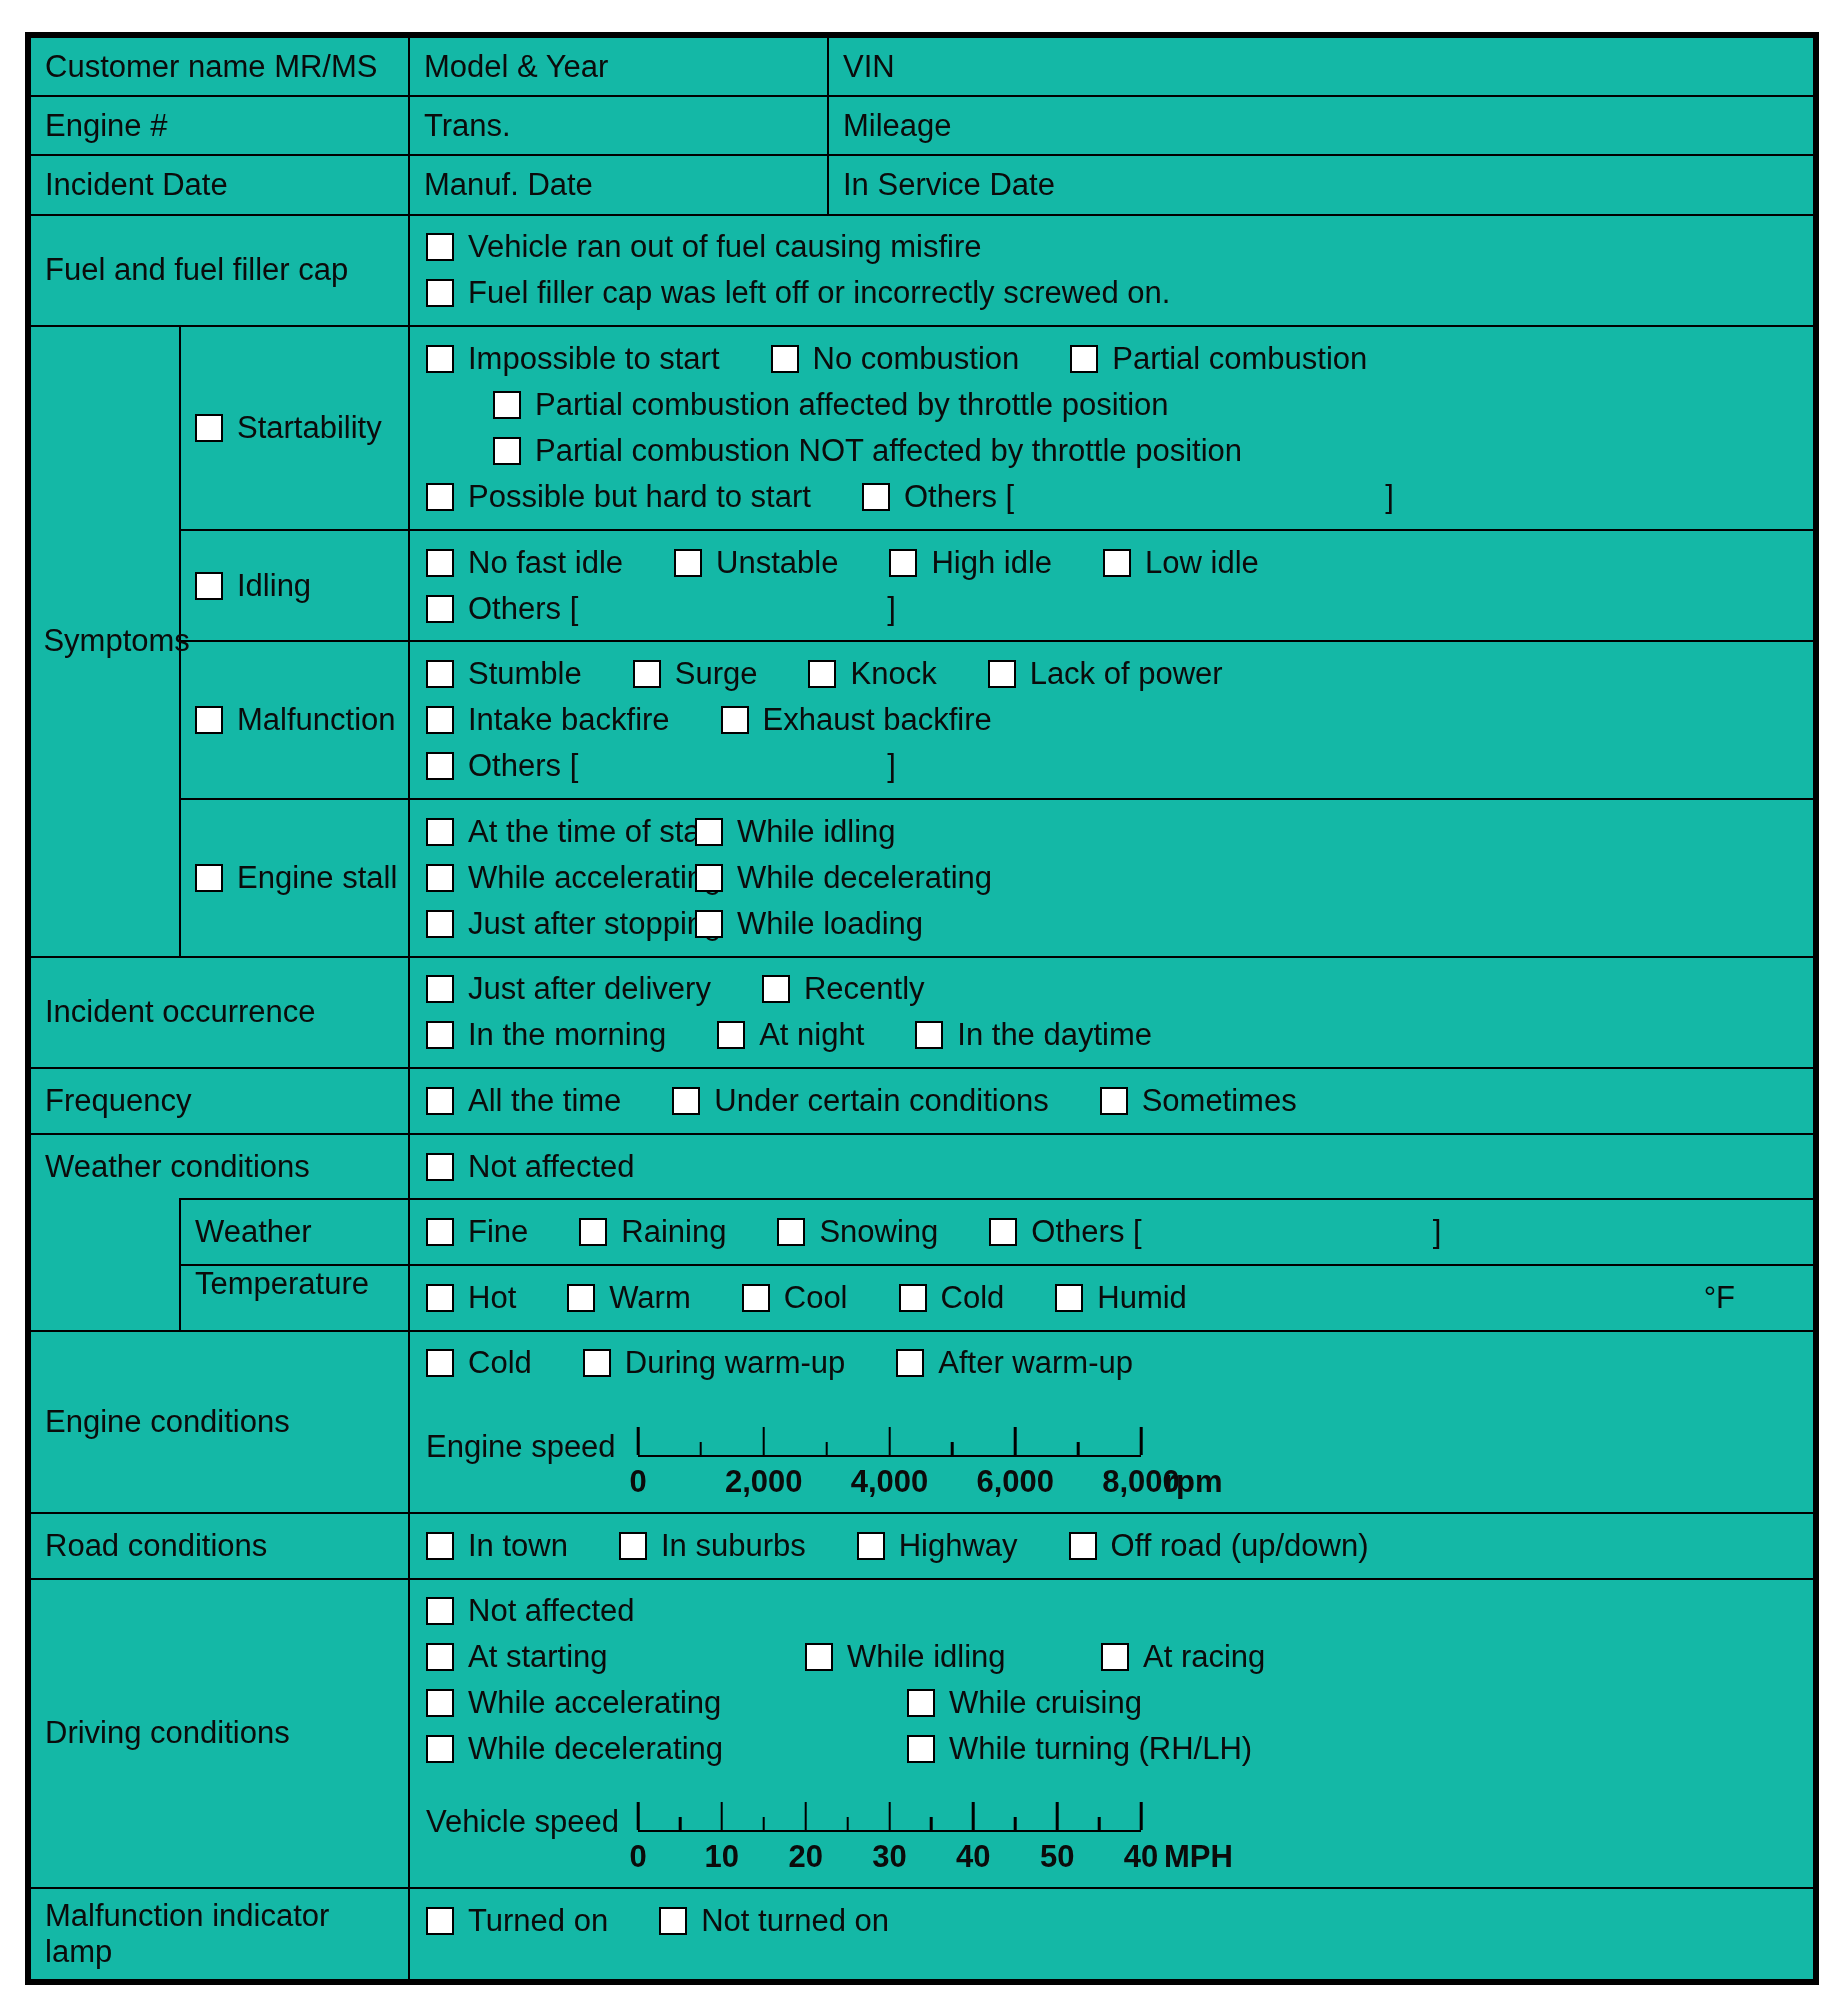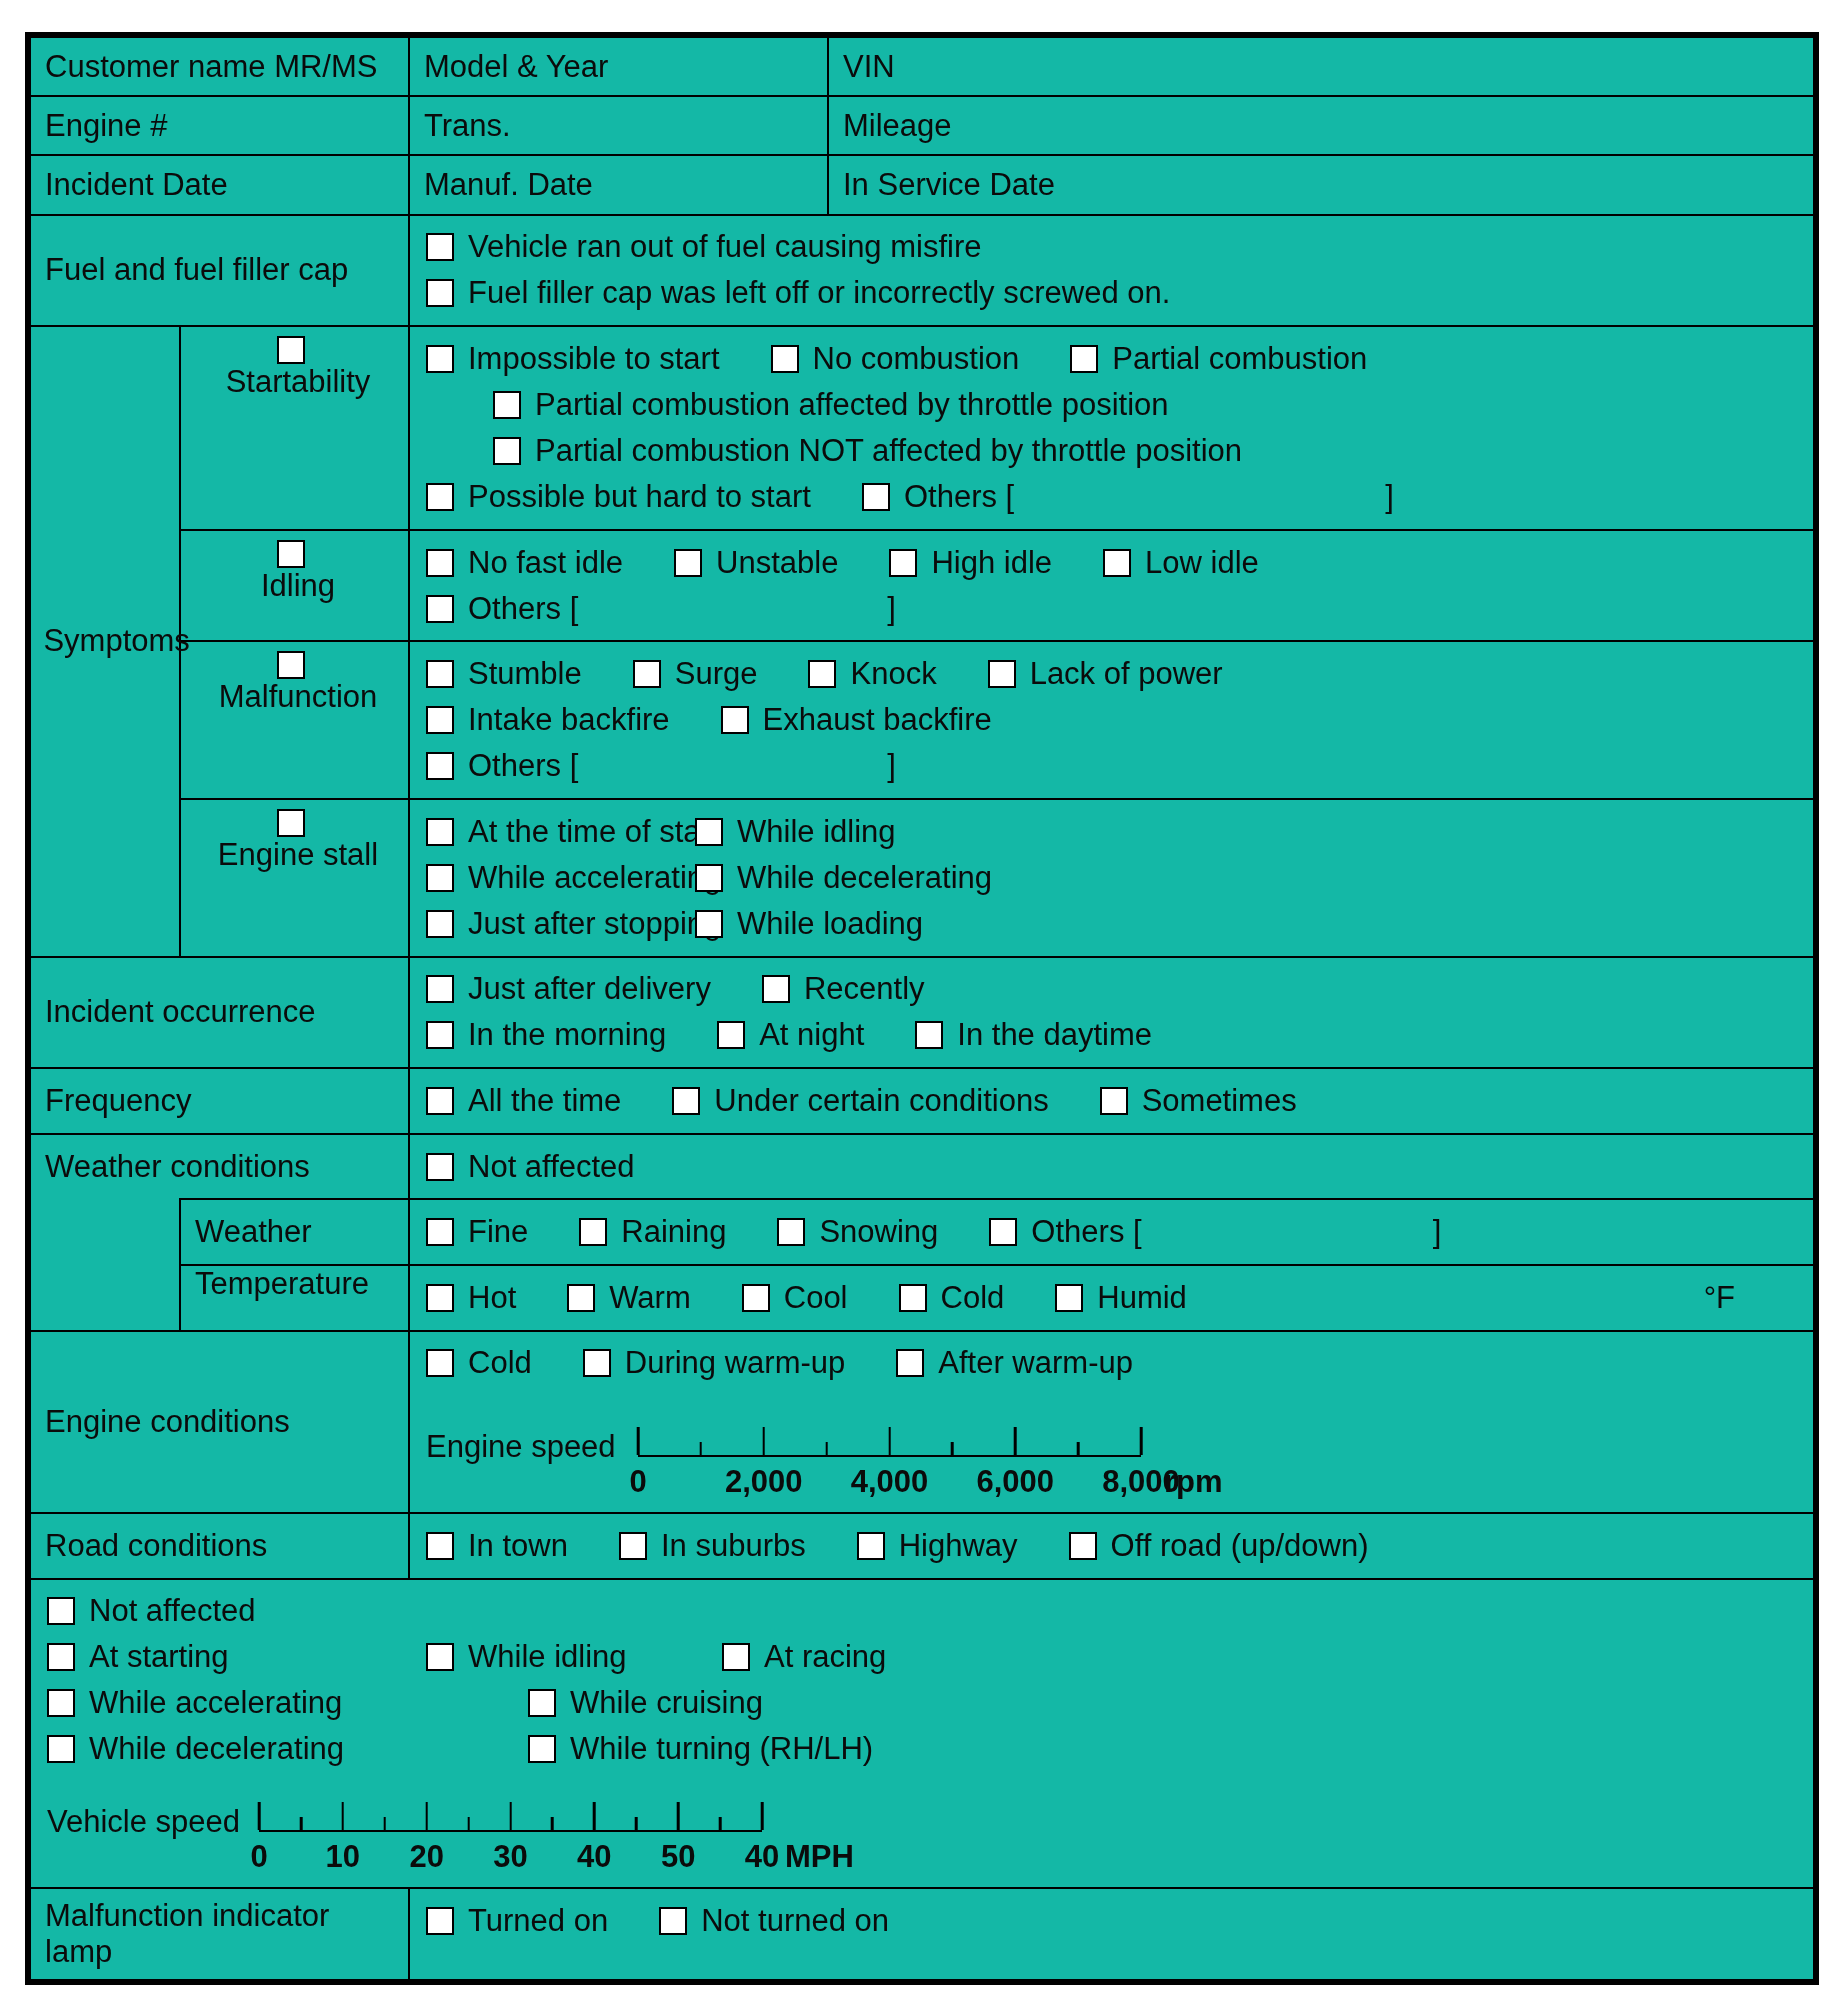--- a/index.html
+++ b/index.html
@@ -33,21 +33,21 @@
   .gapB { display:inline-block; width:309px; }
   .gapD { display:inline-block; width:291px; }
   .wA { width:269px; margin-right:0; }
   .wB { width:481px; margin-right:0; }
   .wC { width:379px; margin-right:0; }
   .wD { width:296px; margin-right:0; }
 
   
   .symGroup { display:grid; grid-template-columns:150px 229px 1fr; }
   .symLab { grid-column:1; grid-row:1/5; border-right:2.6px solid #000; display:flex; align-items:center; padding-left:12.4px; }
-  .subLab { grid-column:2; border-right:2.6px solid #000; border-bottom:2.6px solid #000; display:flex; align-items:center; padding:8.8px 7px 8.8px 14px;flex-direction:column; }
+  .subLab { grid-column:2; border-right:2.6px solid #000; border-bottom:2.6px solid #000; display:flex; align-items:center; padding:8.8px 7px 8.8px 14px; }
   .subCon { grid-column:3; border-bottom:2.6px solid #000; padding:8.8px 16px; min-width:0; }
   .subLab.last, .subCon.last { border-bottom:none; }
 
   
   .weatherGroup { display:grid; grid-template-columns:150px 229px 1fr; }
   .wgLabA { grid-column:1/3; grid-row:1; border-right:2.6px solid #000; display:flex; align-items:center; padding:8.8px 10.6px 8.8px 14px; min-height:58px; }
   .wgConA { grid-column:3; grid-row:1; padding:8.8px 16px; }
   .wgStrip { grid-column:1; grid-row:2/4; border-right:2.6px solid #000; }
   .wgLabB { grid-column:2; grid-row:2; border-top:2.6px solid #000; border-bottom:2.6px solid #000; border-right:2.6px solid #000; display:flex; align-items:center; padding-left:14px; min-height:58px; }
   .wgConB { grid-column:3; grid-row:2; border-top:2.6px solid #000; border-bottom:2.6px solid #000; padding:8.8px 16px; }
@@ -483,20 +483,23 @@
             </div>
           <div class="item">
               <span class="cb"></span>
               <span>Off road (up/down)</span>
             </div>
         </div>
       </div>
     </div>
 
     <div class="r">
+      <div class="lab">
+          <span>Driving conditions</span>
+        </div>
       <div class="con">
         <div class="line">
           <div class="item">
               <span class="cb"></span>
               <span>Not affected</span>
             </div>
         </div>
         <div class="line">
           <div class="item wC">
               <span class="cb"></span>

